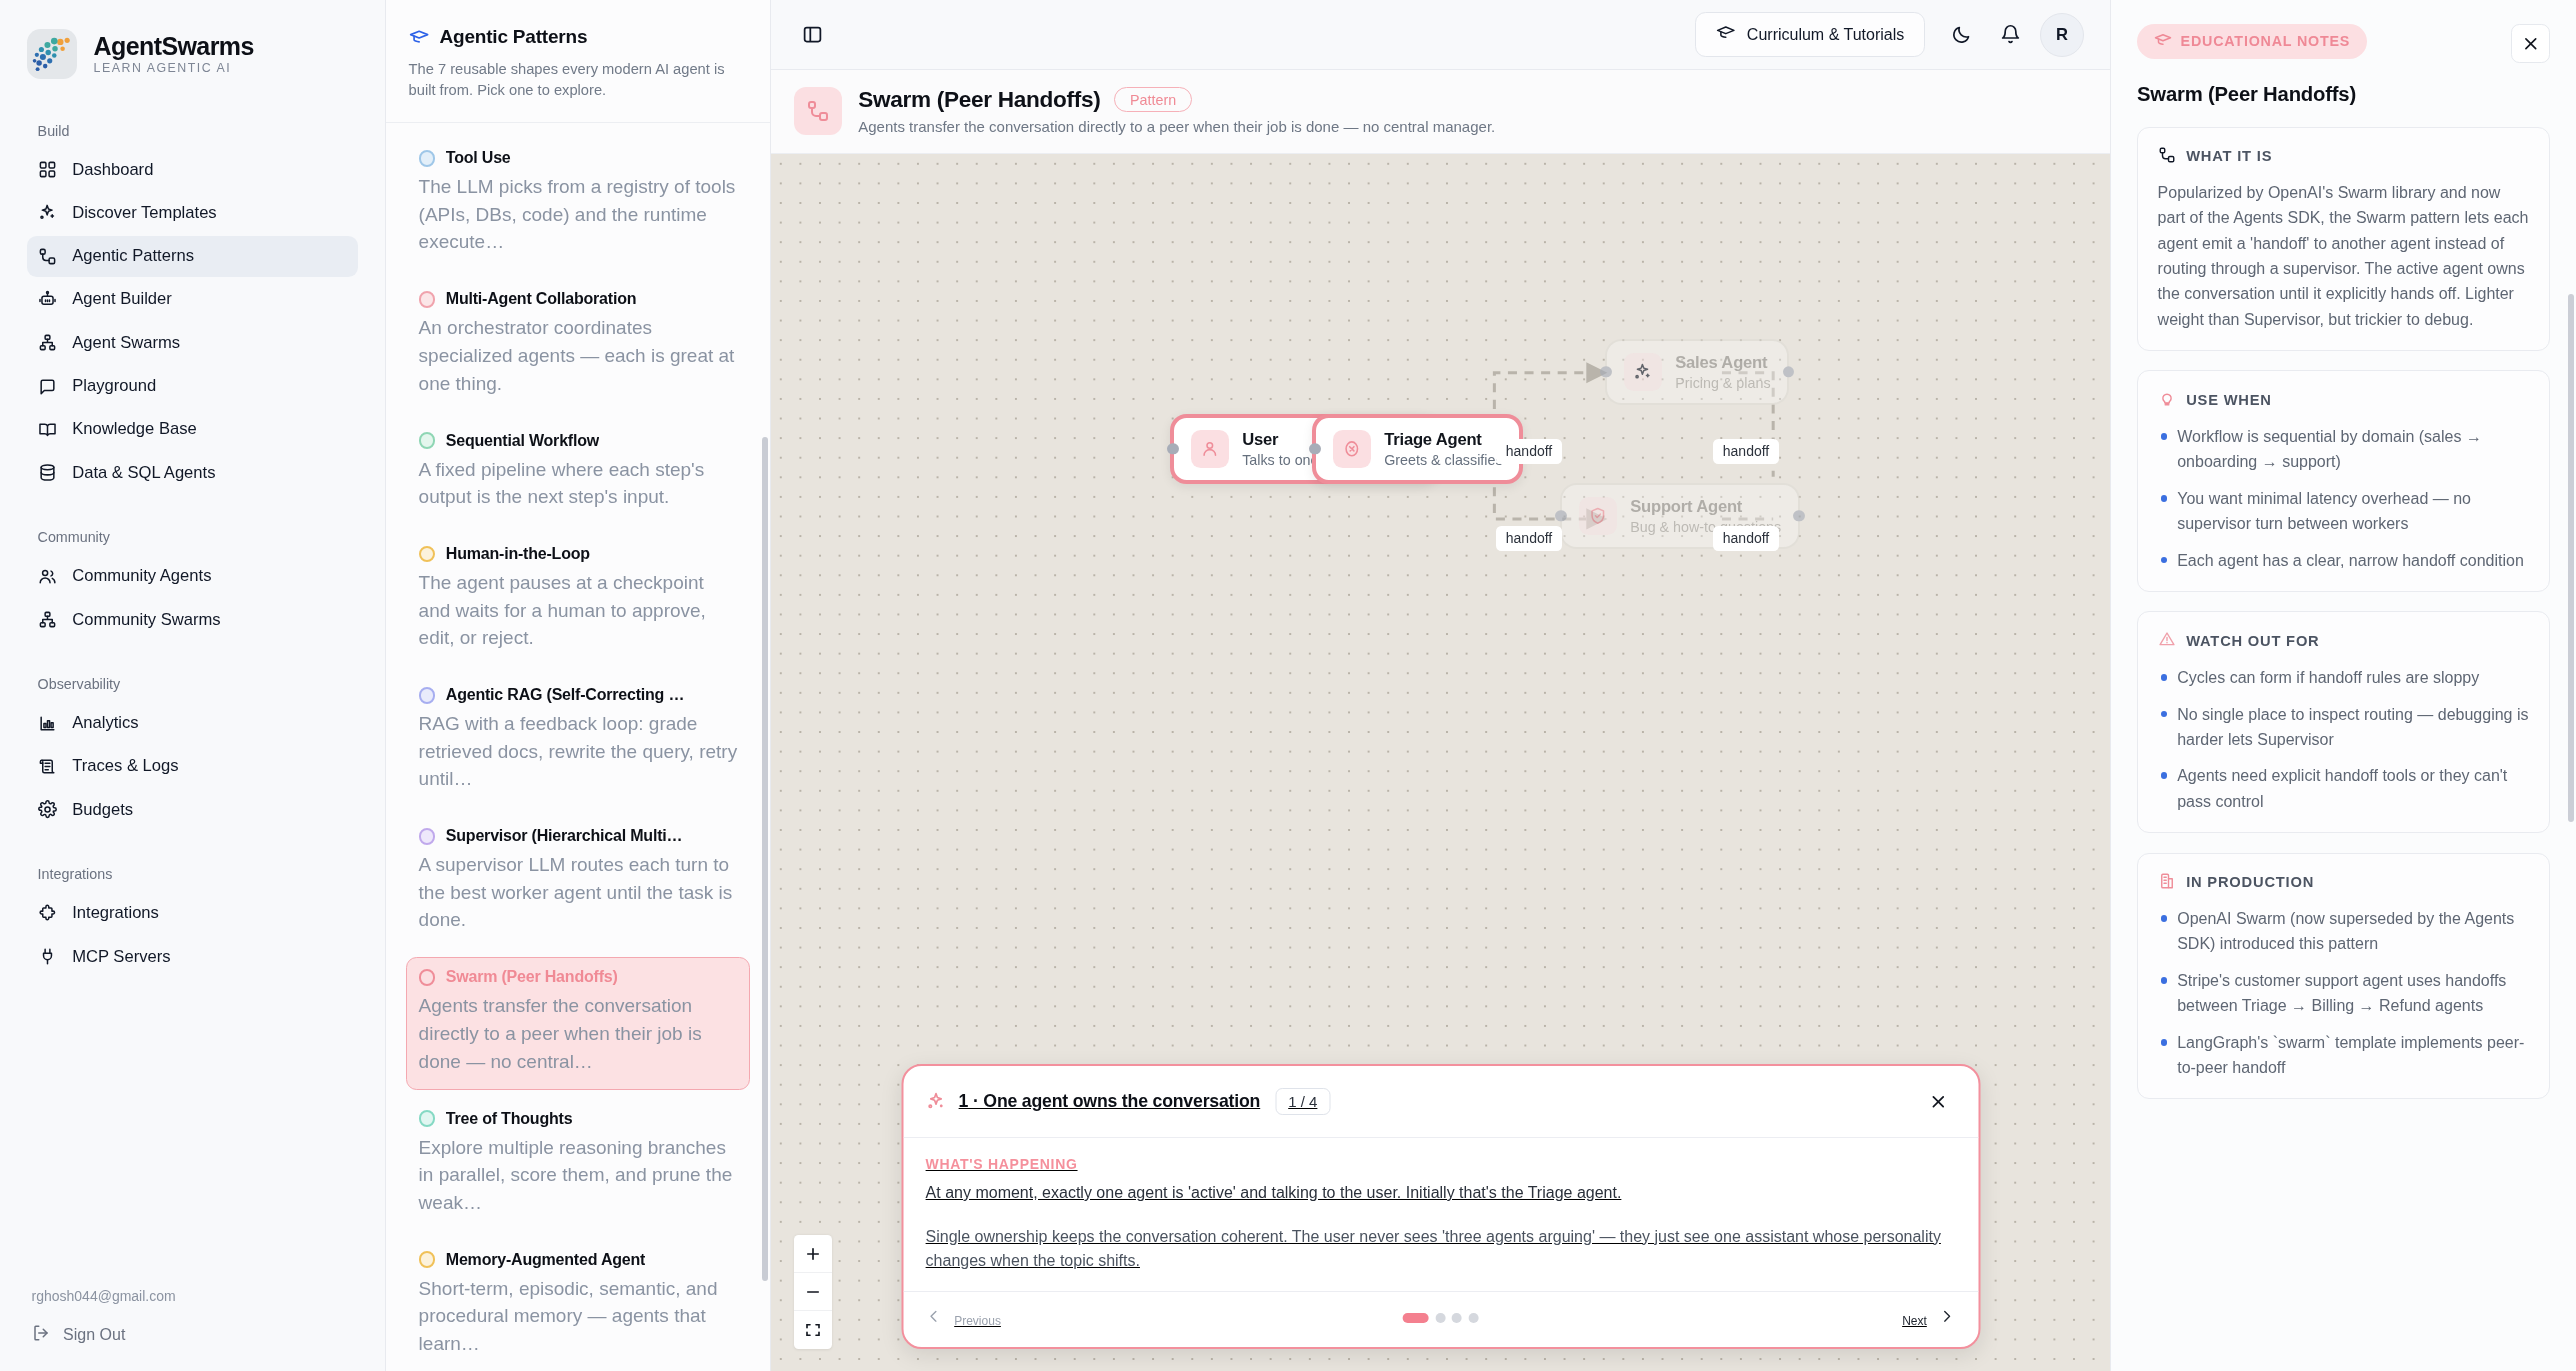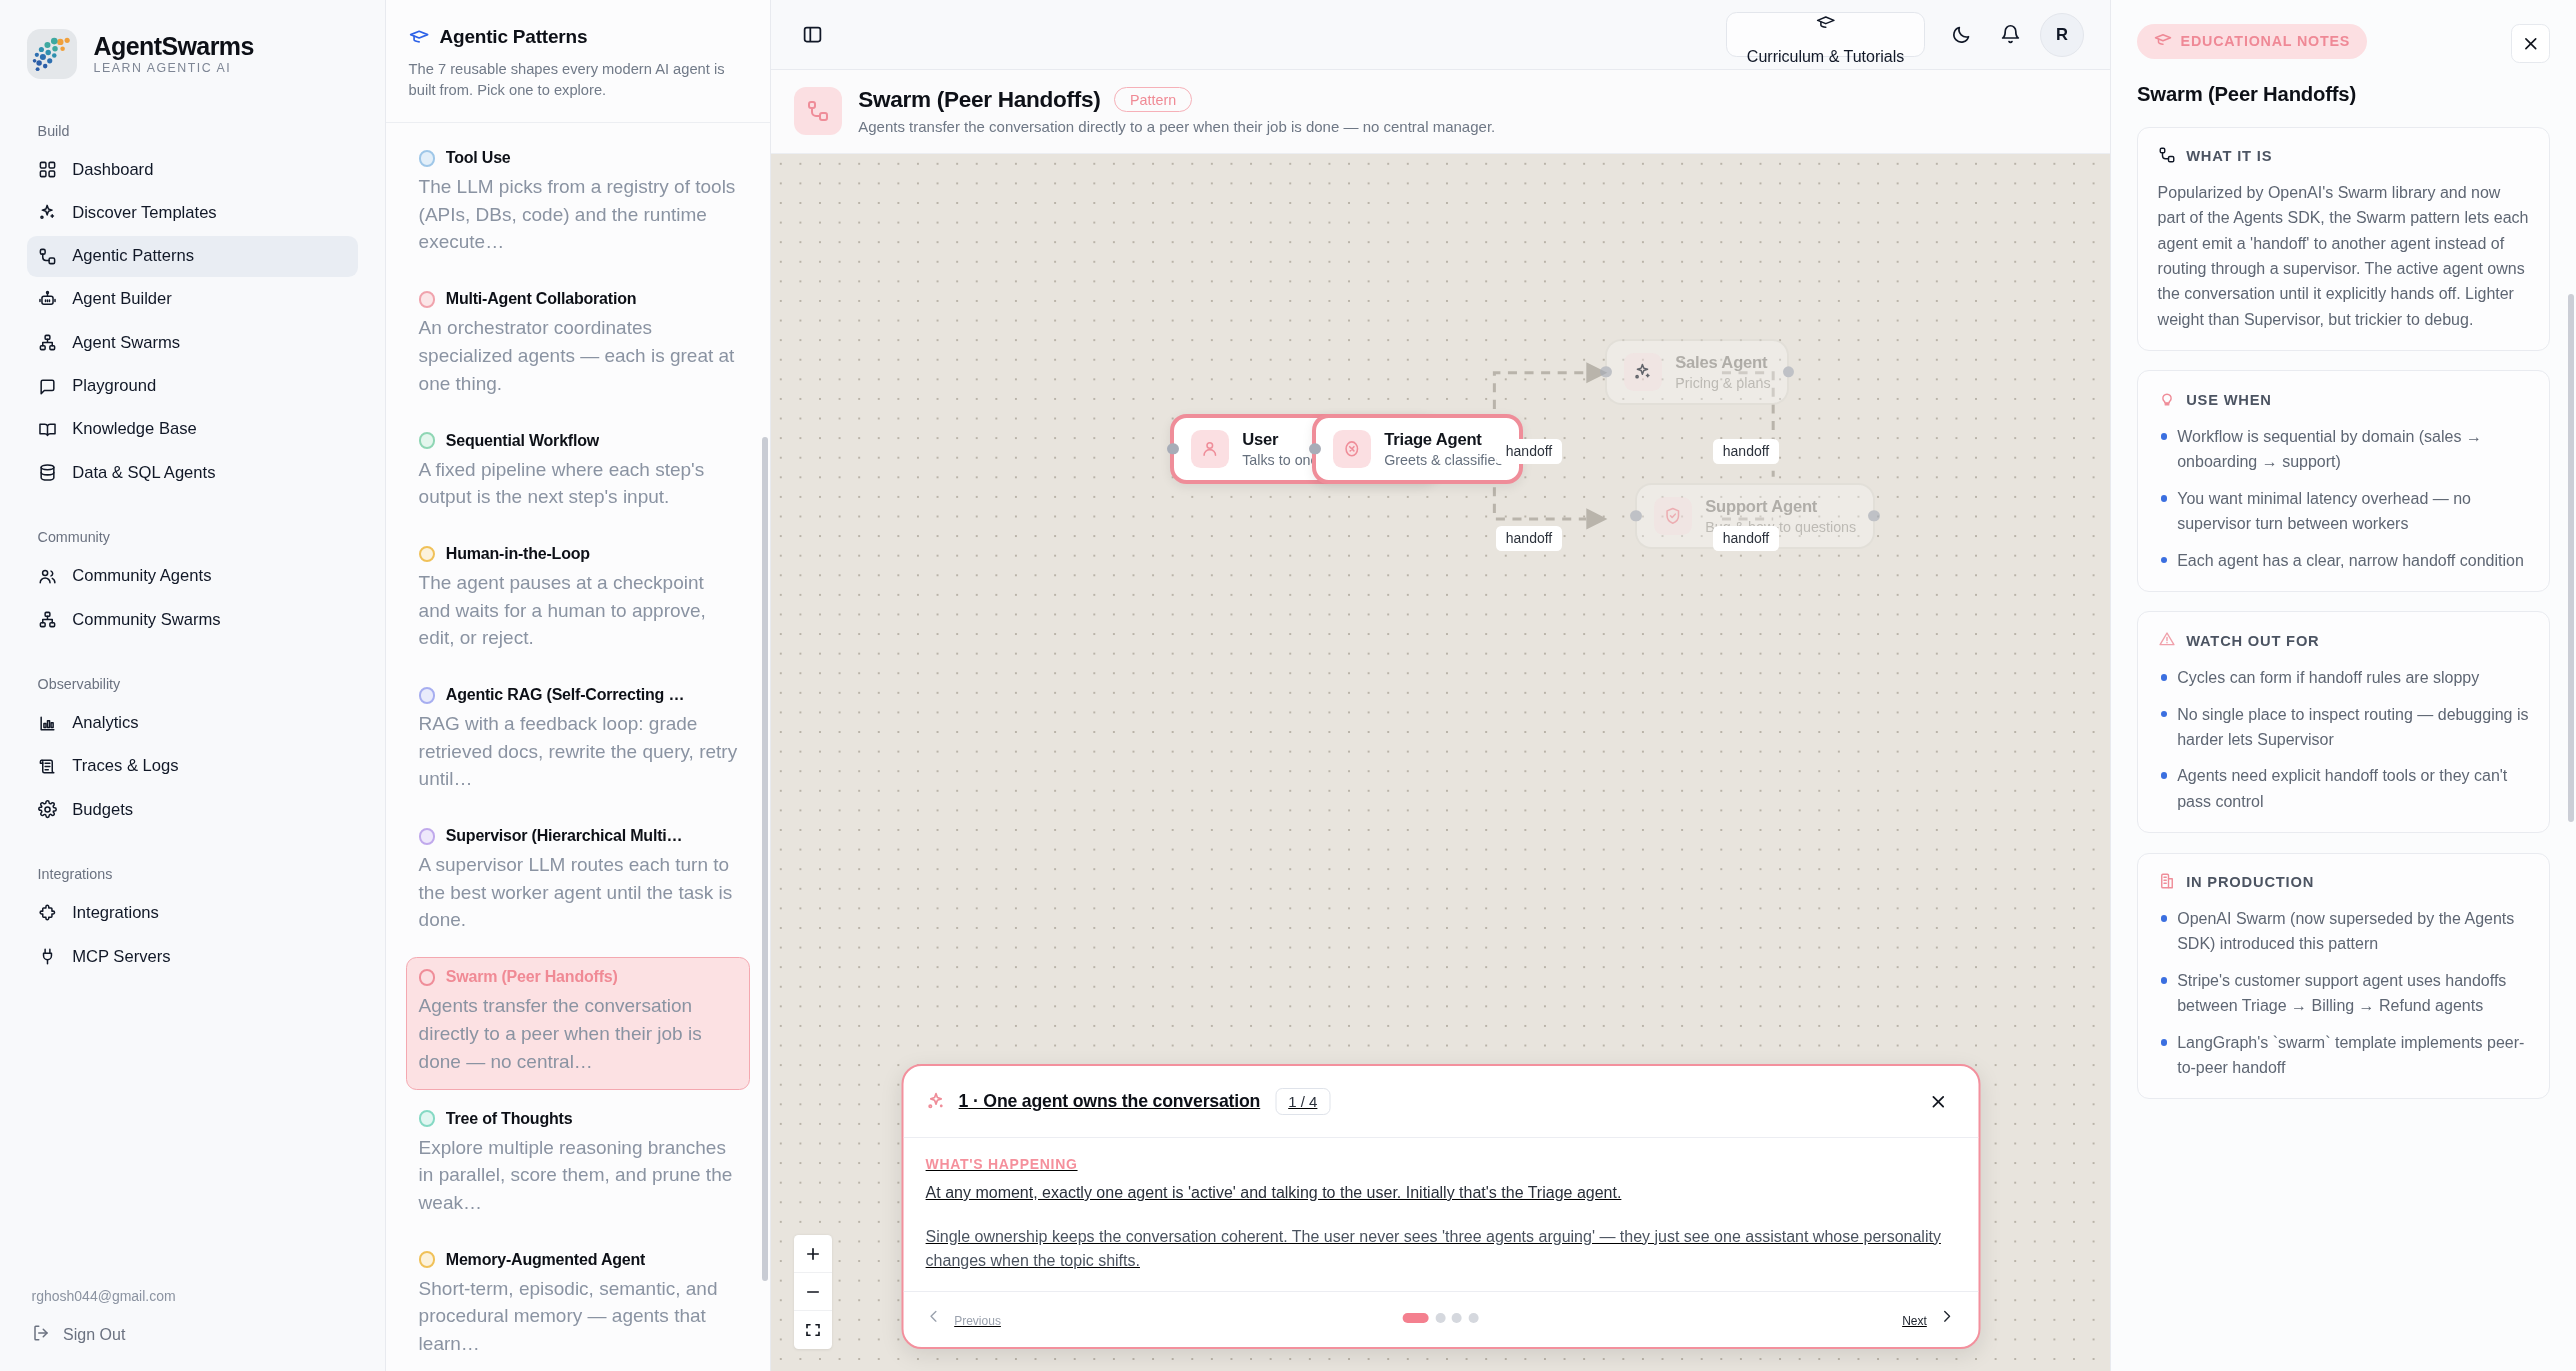--- a/index.html
+++ b/index.html
@@ -89,21 +89,21 @@
     padding: 0 26px 0 22.6px;
     background: #f8f9fb; border-bottom: 0.8px solid #e8eaef;
   }
   .icon-btn { width: 38px; height: 38px; border-radius: 8.3px; display: flex; align-items: center; justify-content: center; cursor: pointer; }
   .icon-btn svg { width: 21px; height: 21px; }
   .topbar-spacer { flex: 1; }
   .curriculum-btn {
     display: flex; align-items: center; gap: 11.3px;
     height: 45px; padding: 0 19.6px; border-radius: 10.6px;
     border: 0.8px solid #e3e6ec; background: #fdfdfe; cursor: pointer;
-    font-size: 16px; color: #111827; font-weight: 400; flex-direction: column;
+    font-size: 16px; color: #111827; font-weight: 400;
   }
   .curriculum-btn svg { width: 19.6px; height: 19.6px; }
   .topbar-icons { display: flex; align-items: center; gap: 10.6px; margin-left: 18px; }
   .avatar {
     width: 44px; height: 44px; border-radius: 50%;
     background: #eef1f6; border: 0.8px solid #e3e6ec;
     display: flex; align-items: center; justify-content: center;
     font-size: 16.6px; font-weight: 700; color: #111827; cursor: pointer;
   }
 
@@ -627,21 +627,21 @@
                 <circle cx="5" cy="18" r="1.3"></circle>
                 <path d="M18 15v3M16.5 16.5h3"></path>
               </svg>
             </span>
             <span class="node-texts">
               <span class="node-title">Sales Agent</span>
               <span class="node-sub">Pricing &amp; plans</span>
             </span>
             <span class="port r"></span>
           </div>
-          <div class="node ghost" style="left: 864px; top: 329px;">
+          <div class="node ghost" style="left: 789px; top: 329px;">
             <span class="port l"></span>
             <span class="node-icon">
               <svg viewBox="0 0 24 24" fill="none" stroke="#ef8d99" stroke-width="1.9" stroke-linecap="round" stroke-linejoin="round">
                 <path d="M12 3 5 6v6c0 4.5 3 7.6 7 9 4-1.4 7-4.5 7-9V6Z"></path>
                 <polyline points="9.2 12 11.2 14 15 10"></polyline>
               </svg>
             </span>
             <span class="node-texts">
               <span class="node-title">Support Agent</span>
               <span class="node-sub">Bug &amp; how-to questions</span>

